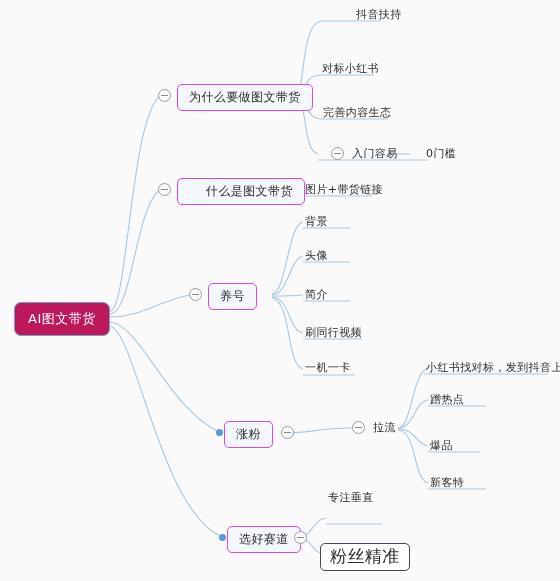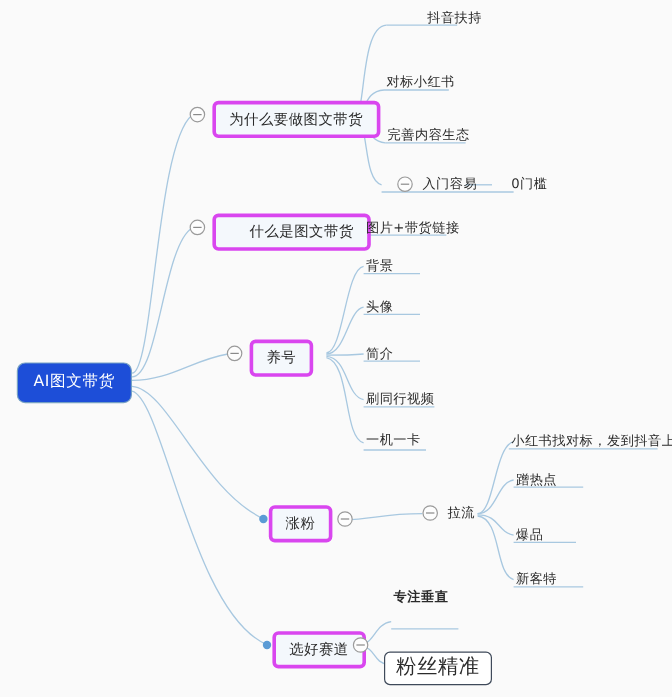--- a/index.html
+++ b/index.html
@@ -30,33 +30,33 @@
     pointer-events: none;
   }
   .node {
     position: absolute;
     box-sizing: border-box;
     white-space: nowrap;
     line-height: 1;
   }
   
   .node-root {
-    background: #1d4ed8;
+    background: #be185d;
     color: #ffffff;
     border: 1px solid #75a0c4;
     border-radius: 7px;
     font-size: 13px;
     padding: 9px 13px 10px 13px;
     letter-spacing: .5px;
     text-align: center;
   }
   
   .node-l1 {
     background: #f4f8fc;
-    border: 3px solid #d946ef;
+    border: 1px solid #d946ef;
     border-radius: 5px;
     color: #2a2a2a;
     font-size: 12px;
     padding: 6px 11px 7px 11px;
     letter-spacing: .4px;
   }
   
   .node-leaf {
     color: #2b2b2b;
     font-size: 11px;
@@ -241,20 +241,20 @@
   <div class="node node-leaf" style="left:428px; top:477px;">
     <span>新客特</span>
   </div>
 
   <div class="bullet" style="left:219px; top:534px;"></div>
   <div class="node node-l1" style="left:227px; top:526px;">
     <span>选好赛道</span>
   </div>
   <div class="toggle" style="left:294px; top:531px;"></div>
 
-  <div class="node node-leaf" style="left:326px; top:492px;font-weight:bold;">
+  <div class="node node-leaf" style="left:326px; top:492px;">
     <span>专注垂直</span>
   </div>
   <div class="node node-selected" style="left:320px; top:543px;">
     <span>粉丝精准</span>
   </div>
 
 </div>
 
 </body></html>

